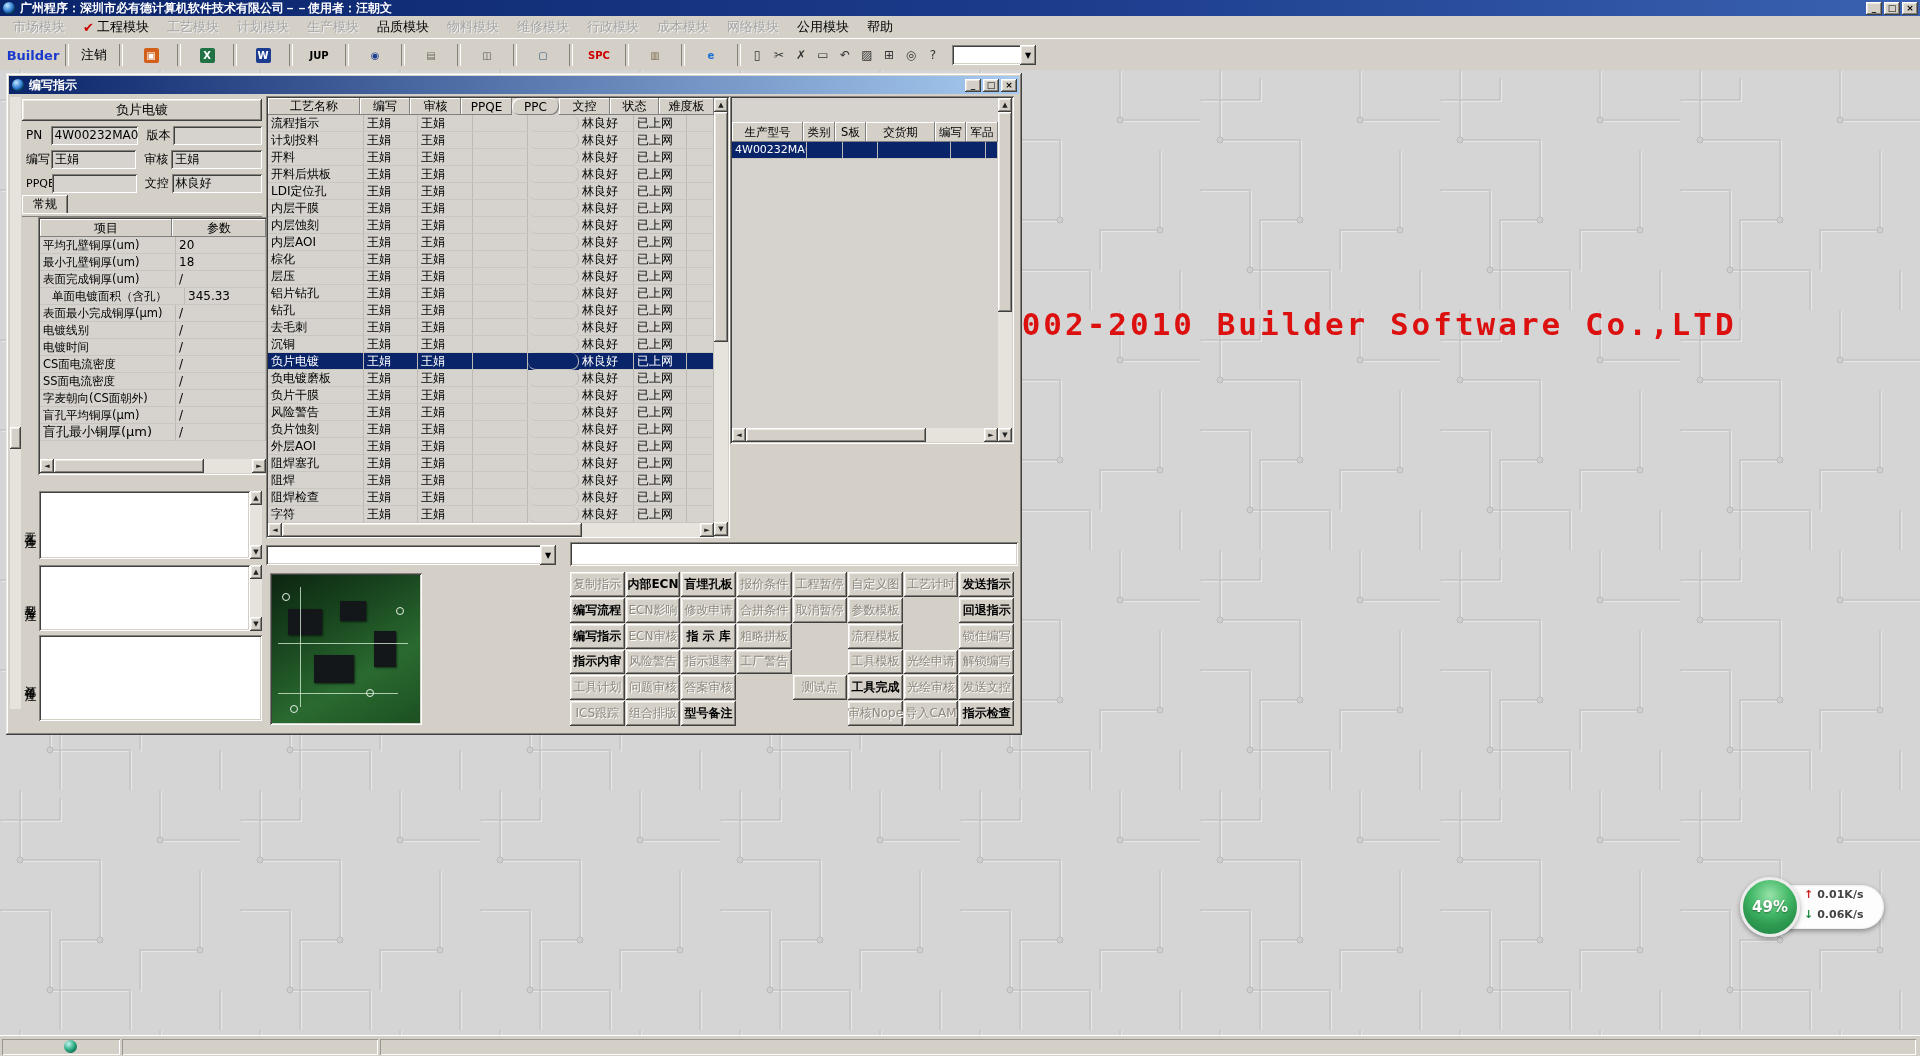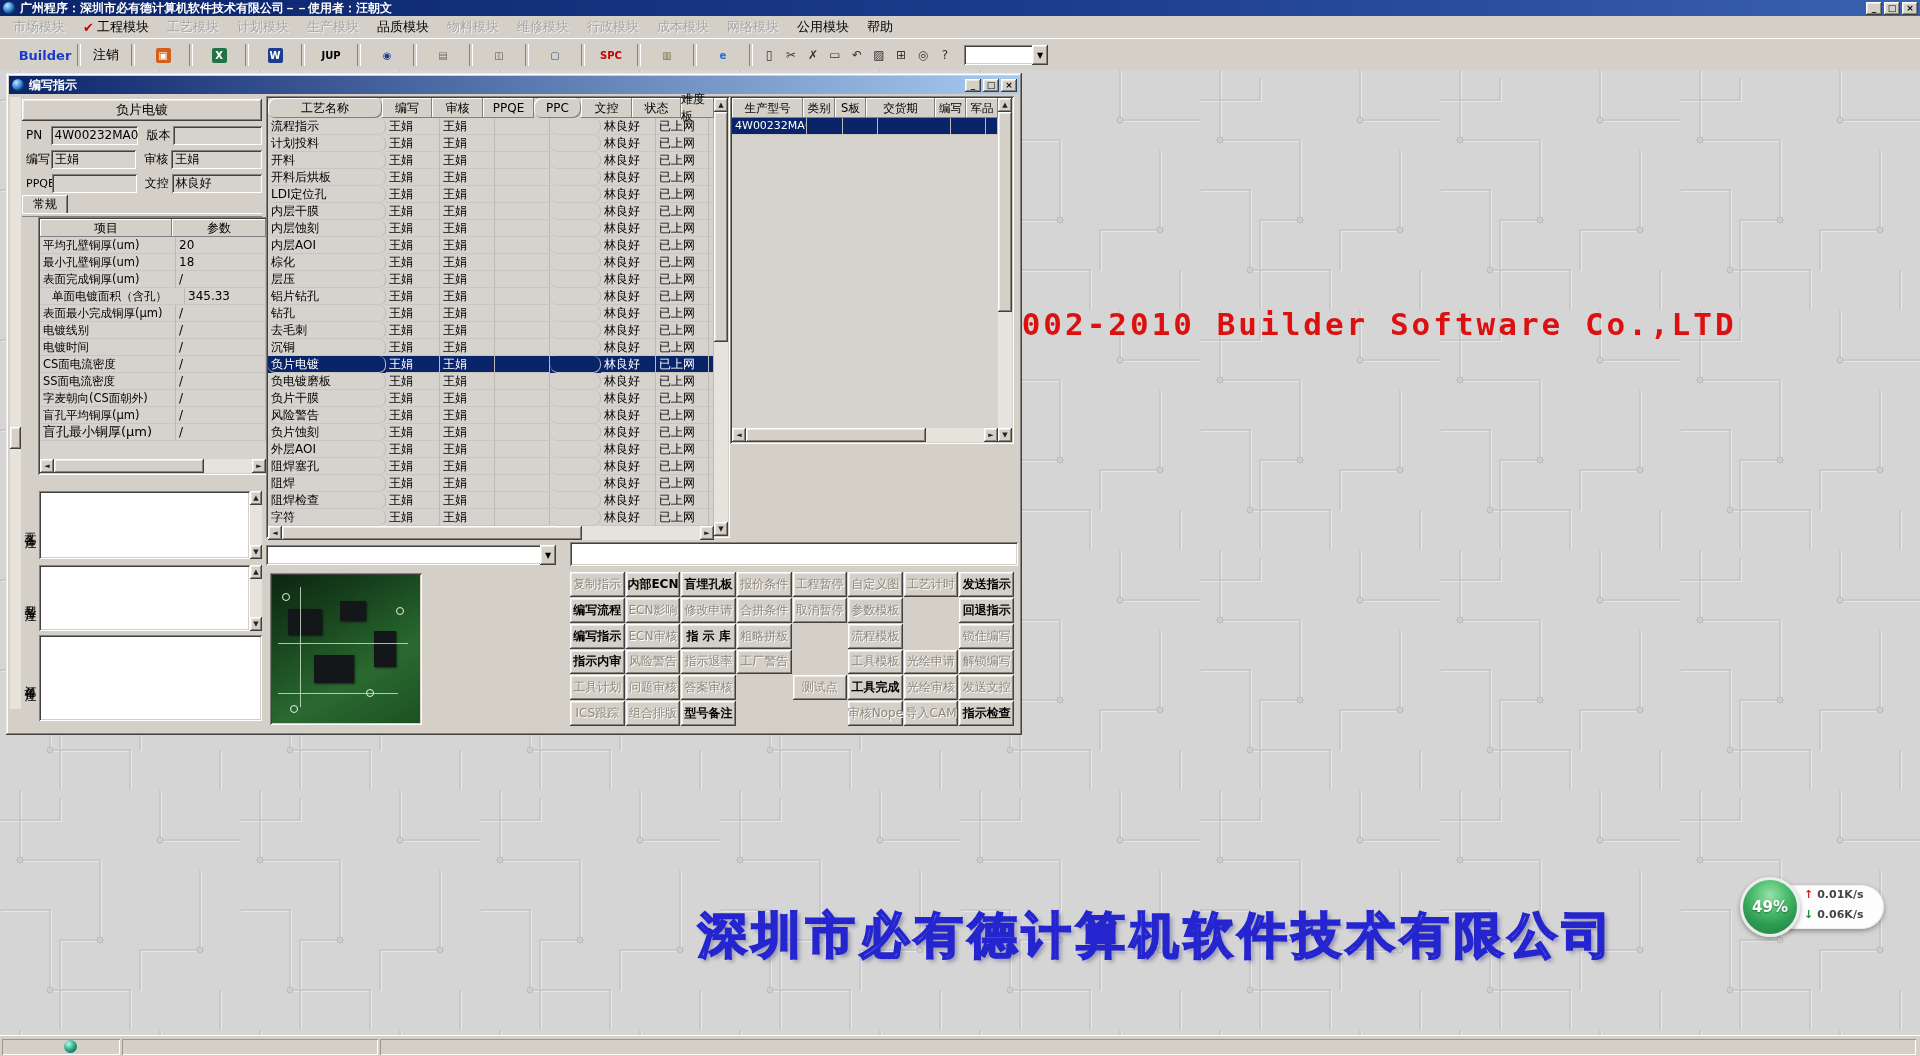--- a/index.html
+++ b/index.html
@@ -20,21 +20,21 @@
   .menu-item{padding:2px 9px;display:flex;align-items:center;gap:3px;font-size:13px;}
   .menu-item .menu-check{color:#cc0000;font-weight:bold;display:none;font-size:13px;}
   .menu-item .menu-check.shown{display:inline;}
   .menu-item span.dim{color:#a6a6a6;text-shadow:1px 1px 0 #f2f2f2;}
   #toolbar{left:0;top:38px;width:1920px;height:32px;background:#d4d0c8;border-top:1px solid #fff;box-shadow:inset 0 -1px 0 #84827a;display:flex;align-items:center;padding-left:6px;gap:2px;}
   .tb-sep{width:2px;height:22px;border-left:1px solid #84827a;border-right:1px solid #fff;margin:0 3px;}
   .tb-btn{height:24px;display:flex;align-items:center;justify-content:center;background:#d4d0c8;}
   .tb-app{width:46px;}
   .tb-small{width:22px;font-size:12px;color:#333;}
   .appicon{width:15px;height:15px;display:flex;align-items:center;justify-content:center;font-size:10px;font-weight:bold;border-radius:2px;}
-  #builder-label{color:#1a3acc;font-weight:bold;font-size:13px;width:54px;text-align:center;margin-left:12px;}
+  #builder-label{color:#1a3acc;font-weight:bold;font-size:13px;width:54px;text-align:center;}
   #logout-btn{width:40px;font-size:13px;}
   .combo{display:flex;align-items:center;}
   .combo .cv{flex:1;height:100%;}
   .combo .drop{width:16px;height:100%;display:flex;align-items:center;justify-content:center;font-size:8px;}
   
   #mdi{left:0;top:70px;width:1920px;height:965px;background:#d5d5d5;overflow:hidden;}
   #red-banner{left:1000px;top:236px;font-family:"DejaVu Sans Mono","Liberation Mono",monospace;font-weight:bold;font-size:31px;letter-spacing:3px;white-space:nowrap;}
   #blue-banner{left:698px;top:833px;font-family:"DejaVu Serif","Liberation Serif",serif;font-weight:bold;font-size:49px;letter-spacing:5px;white-space:nowrap;
     -webkit-text-stroke:2px #2525cf;text-shadow:3px 3px 4px rgba(10,10,90,.35);}
   
@@ -47,21 +47,21 @@
   .tab{display:flex;align-items:center;justify-content:center;font-size:12px;box-shadow:inset -1px 0 0 #404040,inset 1px 1px 0 #fff,inset -2px 0 0 #84827a;background:#d4d0c8;}
   
   .grid-table{background:#d6d3ce;}
   .trow{display:flex;height:17px;line-height:16px;font-size:12px;white-space:nowrap;}
   .trow>div{border-right:1px solid #bdbab3;border-bottom:1px solid #c9c6bf;padding-left:3px;overflow:hidden;}
   .trow.sel{background:#0a246a;color:#fff;}
   .hrow{display:flex;height:20px;}
   
   .qc1{width:132px;}.qc2{width:90px;flex:1;}
   
-  .pc1{width:114px;border-radius:7px;}.pc2{width:50px;}.pc3{width:51px;}.pc4{width:51px;}.pc5{width:47px;border-radius:8px;}.pc6{width:51px;}.pc7{width:49px;}.pc8{flex:1;}
+  .pc1{width:92px;}.pc2{width:50px;}.pc3{width:51px;}.pc4{width:51px;}.pc5{width:47px;border-radius:8px;}.pc6{width:51px;}.pc7{width:49px;}.pc8{flex:1;}
   
   .mc1{width:71px;}.mc2{width:32px;}.mc3{width:31px;}.mc4{width:69px;}.mc5{width:31px;}.mc6{flex:1;}
   
   .sbv{display:flex;flex-direction:column;background:#e6e3dc;}
   .sbh{display:flex;background:#e6e3dc;}
   .sa{width:14px;height:14px;flex:0 0 auto;display:flex;align-items:center;justify-content:center;font-size:7px;color:#222;}
   .sthumb{flex:0 0 auto;}
   
   #btn-grid{display:grid;grid-template-columns:repeat(8,1fr);grid-auto-rows:1fr;gap:1px;background:#d4d0c8;}
   .abtn{display:flex;align-items:center;justify-content:center;font-size:12px;font-weight:bold;white-space:nowrap;overflow:hidden;}
@@ -296,21 +296,20 @@
               <circle cx="50" cy="200" r="3"></circle>
             <circle cx="200" cy="160" r="3"></circle>
           </g>
         </pattern>
       </defs>
       <rect width="1920" height="965" fill="#d5d5d5"></rect>
       <rect width="1920" height="965" fill="url(#circ)"></rect>
     </svg>
 
     <div id="red-banner" class="abs" style="color: rgb(221, 16, 16);">2002-2010 Builder Software Co.,LTD</div>
-    <div id="blue-banner" class="abs" style="color: rgb(142, 150, 242);">深圳市必有德计算机软件技术有限公司</div>
 
     <div id="netw" class="abs">
       <div id="net-pill"></div>
       <div class="net-row" style="top:12px;">
         <span style="color:#d02020;">↑</span>
         <span>0.01K/s</span>
       </div>
       <div class="net-row" style="top:32px;">
         <span style="color:#1e8a44;">↓</span>
         <span>0.06K/s</span>
@@ -752,21 +751,21 @@
         </div>
         <div class="sbv" style="width:14px;margin:2px 2px 2px 0;">
           <div class="sa bo">▲</div>
           <div class="sthumb bo" style="height:230px;width:14px;"></div>
           <div style="flex:1;"></div>
           <div class="sa bo">▼</div>
         </div>
       </div>
 
       <div class="abs bi grid-table" style="left:724px;top:23px;width:284px;height:348px;display:flex;">
-        <div style="width:268px;display:flex;flex-direction:column;padding:2px 0 0 2px;">
+        <div style="width:268px;display:flex;flex-direction:column;padding:2px 0 0 2px;margin-top:24px;">
           <div class="hrow">
             <div class="th mc1" style="font-size:11.5px;">生产型号</div>
             <div class="th mc2" style="font-size:11.5px;">类别</div>
             <div class="th mc3" style="font-size:11.5px;">S板</div>
             <div class="th mc4" style="font-size:11.5px;">交货期</div>
             <div class="th mc5" style="font-size:11.5px;">编写</div>
             <div class="th mc6" style="font-size:11.5px;">军品</div>
           </div>
           <div>
 

